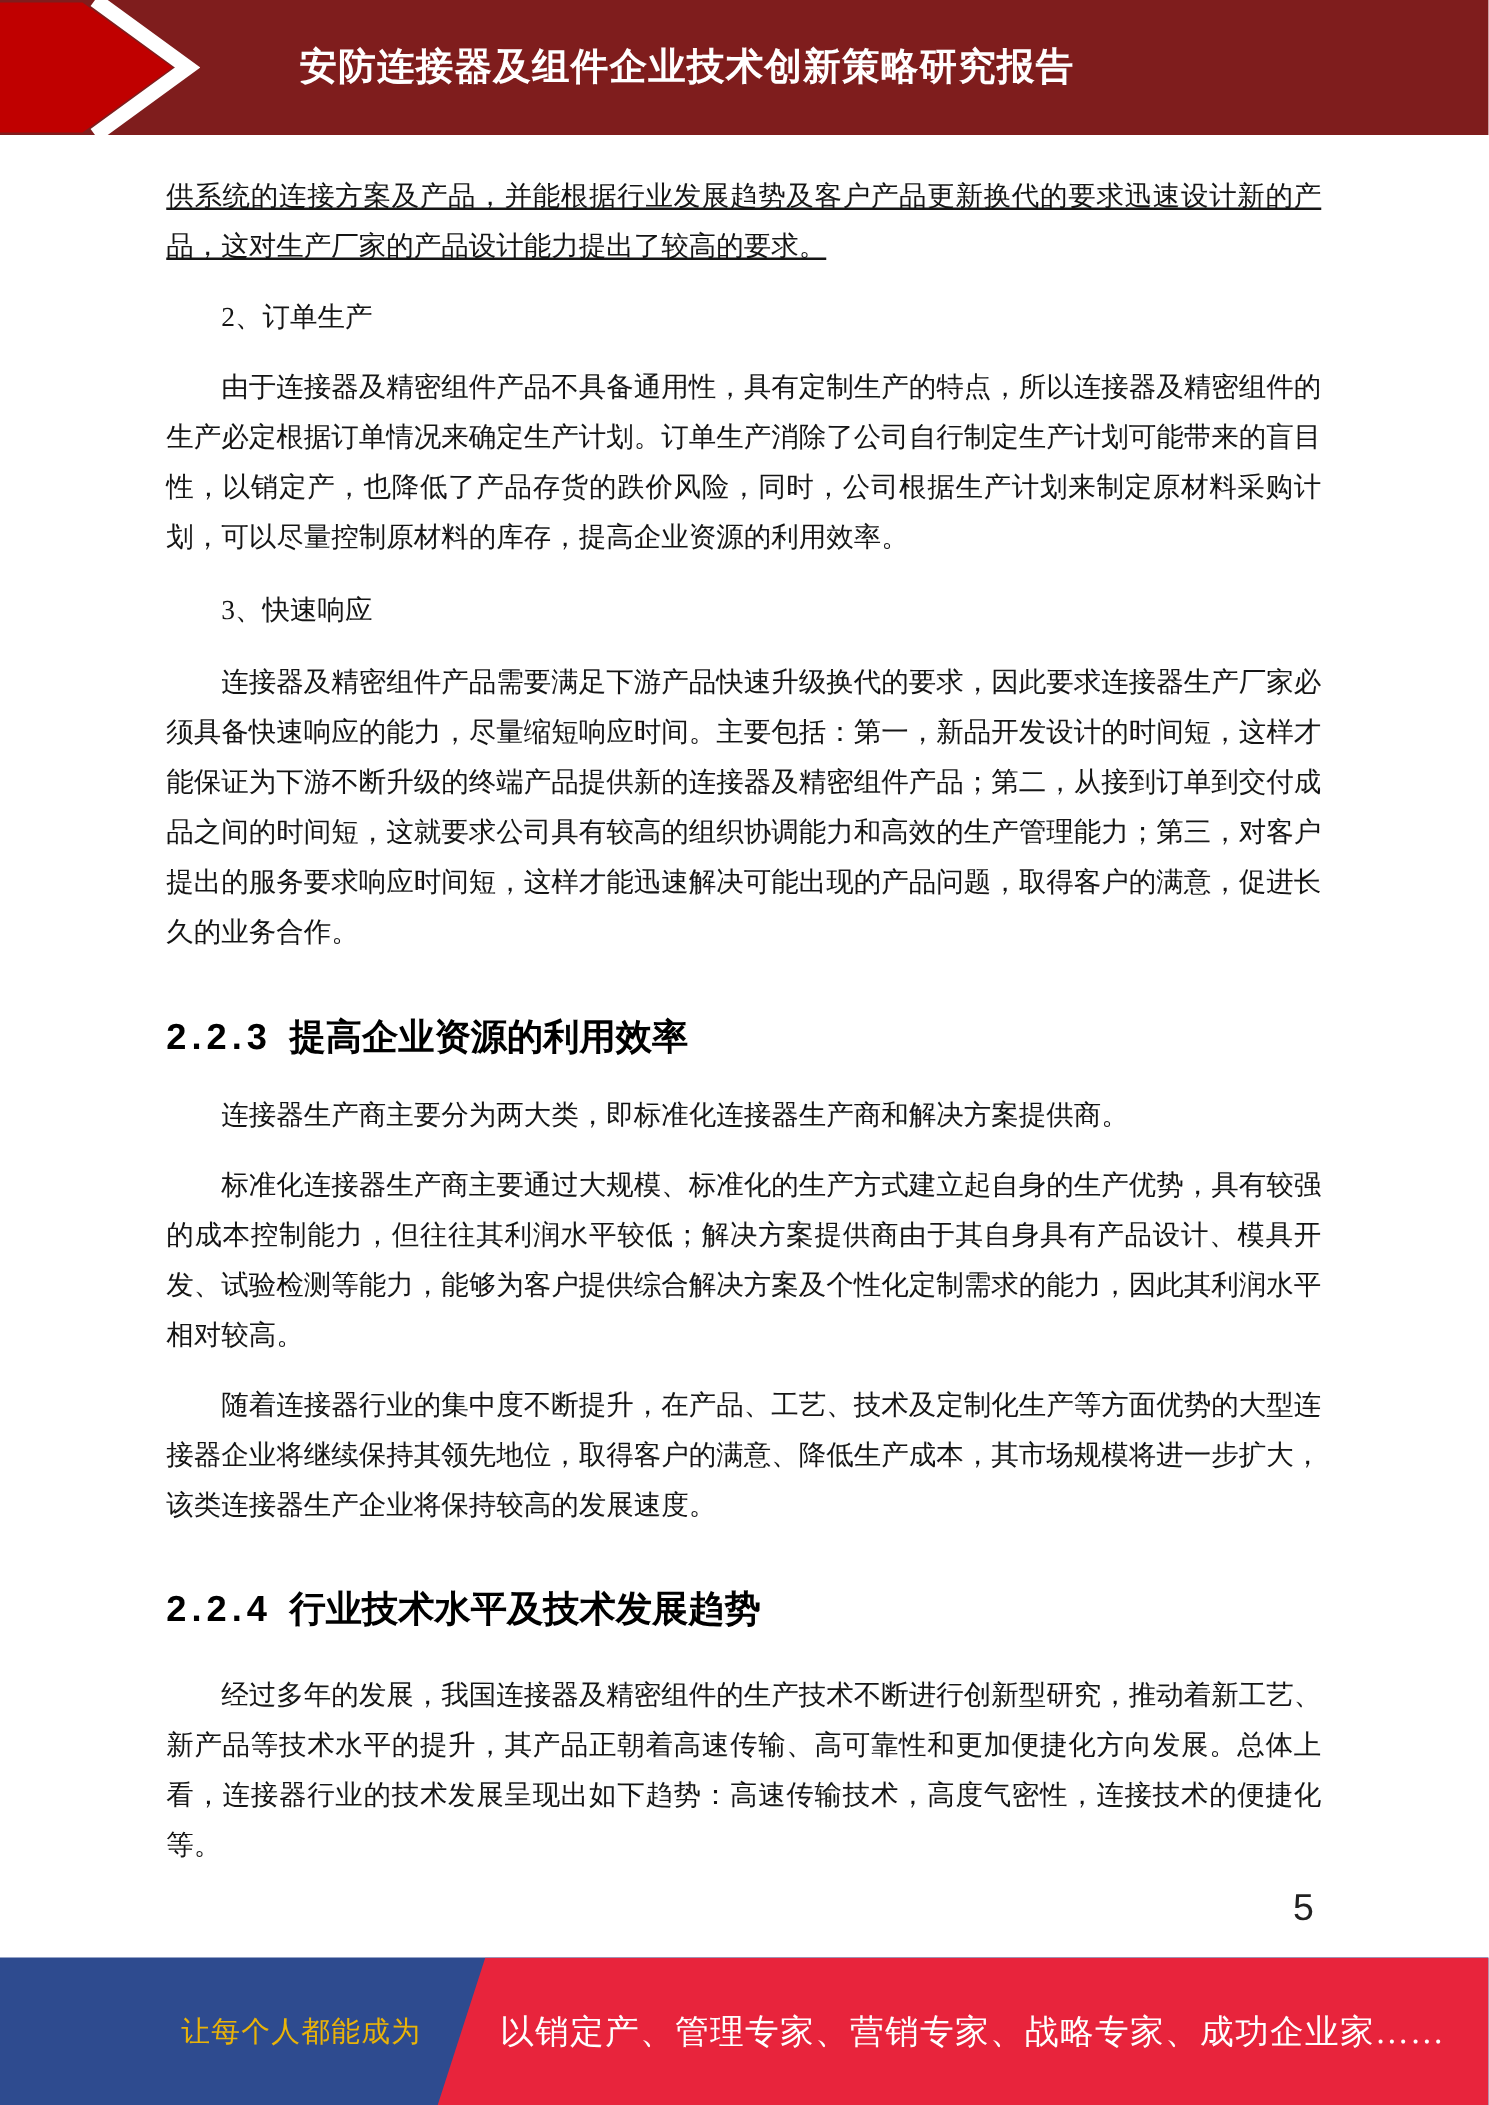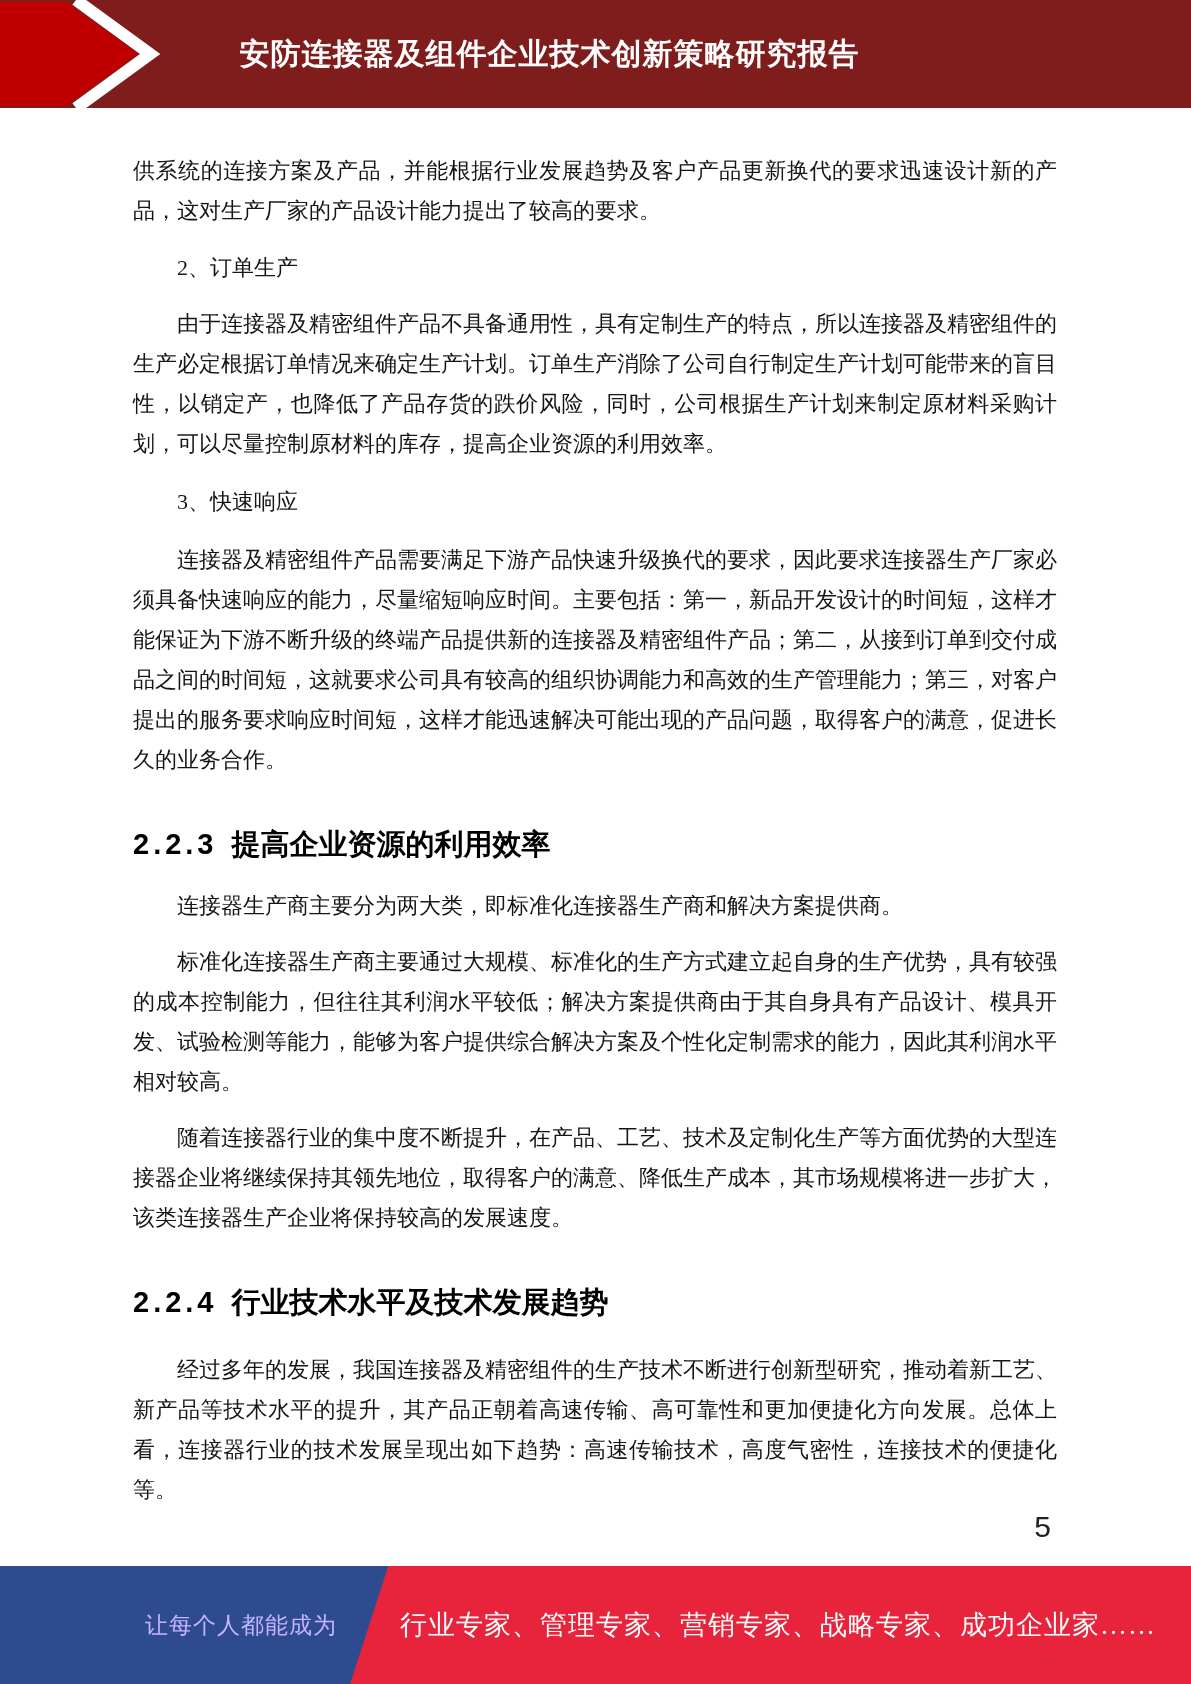--- a/index.html
+++ b/index.html
@@ -46,21 +46,21 @@
     position: absolute;
     top: 108px;
     left: 133px;
     width: 924px;
     color: #151515;
     font-size: 22px;
     line-height: 40px;
     text-align: justify;
   }
   .para { margin: 16px 0 0 0; text-indent: 2em; }
-  .para.continuation { margin-top: 43px; text-indent: 0; }
+  .para.continuation { margin-top: 29px; text-indent: 0; text-decoration: underline; }
   .para.subitem { margin-top: 17px; }
   .para.lead { margin-top: 18px; }
   .heading {
     margin: 44px 0 22px 0;
     font-family: "Liberation Sans", "DejaVu Sans", sans-serif;
     font-size: 29px;
     line-height: 40px;
     font-weight: bold;
     color: #000000;
     text-align: left;
@@ -95,21 +95,21 @@
     -webkit-clip-path: polygon(32.6% 0, 100% 0, 100% 100%, 29.4% 100%);
     clip-path: polygon(32.6% 0, 100% 0, 100% 100%, 29.4% 100%);
   }
   .footer-left {
     position: absolute;
     left: 145px;
     top: 0;
     height: 100%;
     display: flex;
     align-items: center;
-    color: #c4b5fd;
+    color: #eab308;
     font-size: 23px;
     letter-spacing: 1px;
   }
   .footer-right {
     position: absolute;
     left: 400px;
     top: 0;
     height: 100%;
     display: flex;
     align-items: center;
@@ -151,16 +151,16 @@
       <span class="hnum">2.2.4</span><span>行业技术水平及技术发展趋势</span>
     </h2>
     <p class="para">经过多年的发展，我国连接器及精密组件的生产技术不断进行创新型研究，推动着新工艺、新产品等技术水平的提升，其产品正朝着高速传输、高可靠性和更加便捷化方向发展。总体上看，连接器行业的技术发展呈现出如下趋势：高速传输技术，高度气密性，连接技术的便捷化等。</p>
   </main>
 
   <div class="pagenum">5</div>
 
   <footer class="footer">
     <div class="footer-red"></div>
     <div class="footer-left">让每个人都能成为</div>
-    <div class="footer-right">行业专家、管理专家、营销专家、战略专家、成功企业家……</div>
+    <div class="footer-right">以销定产、管理专家、营销专家、战略专家、成功企业家……</div>
   </footer>
 
 </div>
 
 </body></html>

